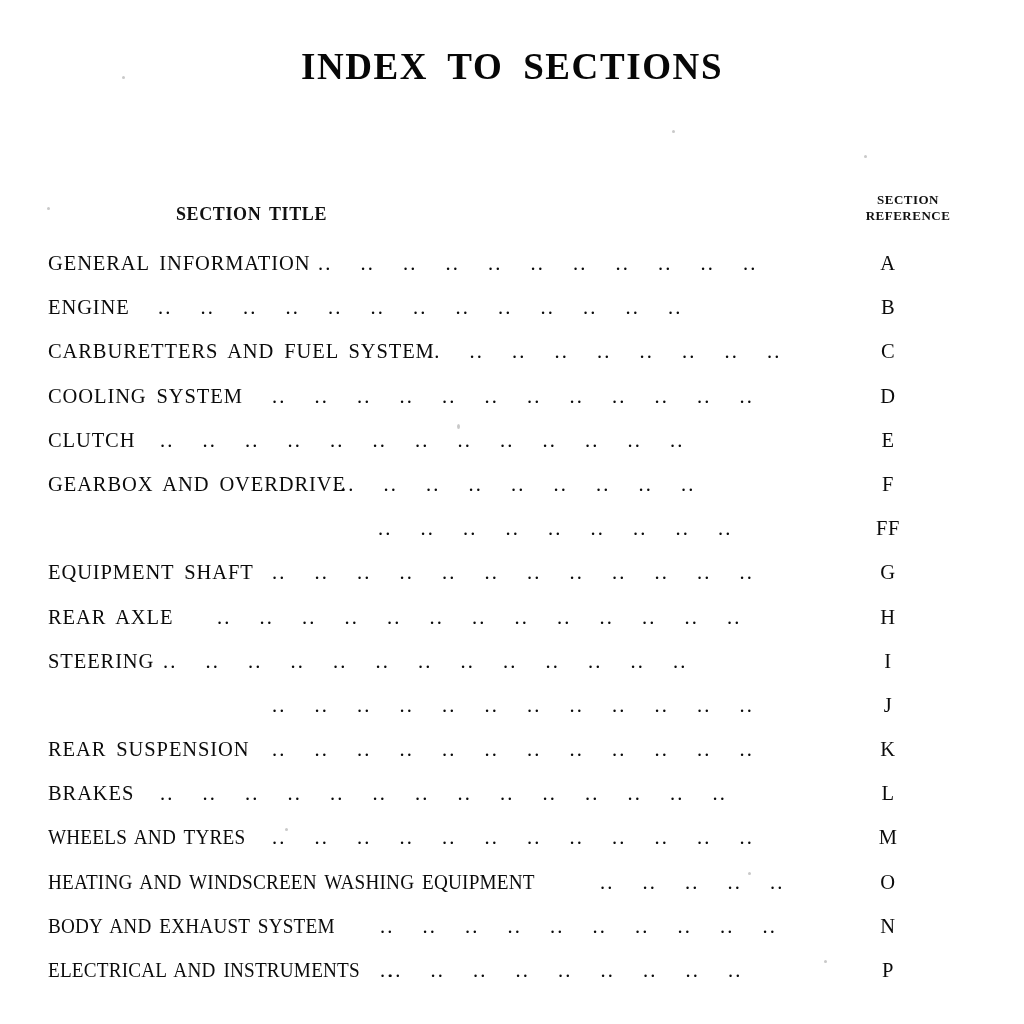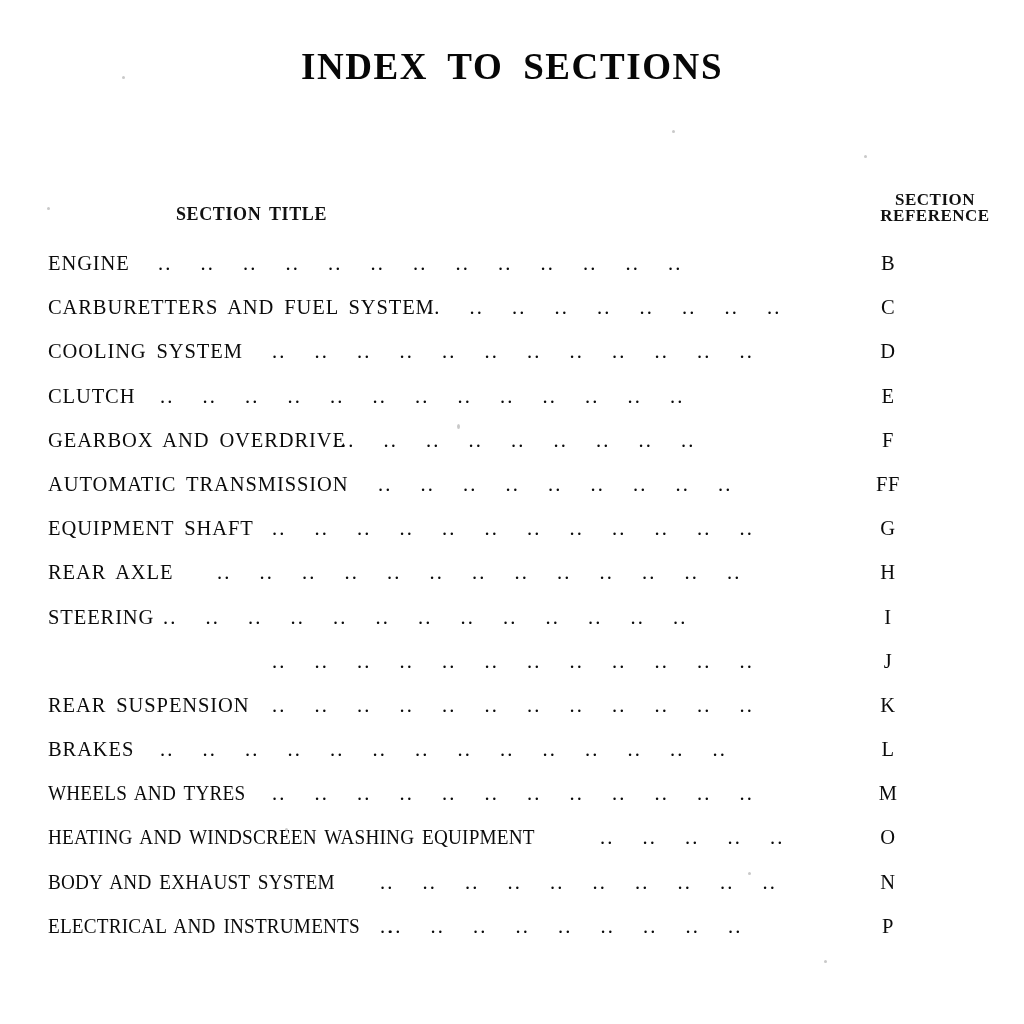--- a/index.html
+++ b/index.html
@@ -48,25 +48,25 @@
     left: 176px;
     font-weight: bold;
     font-size: 18px;
     letter-spacing: 0.6px;
     word-spacing: 3px;
     color: #111;
   }
   .col-head-ref {
     position: absolute;
     top: 192px;
-    left: 879px;
+    left: 852px;
     width: 112px;
     text-align: center;
     font-weight: bold;
-    font-size: 17px;
+    font-size: 13px;
     letter-spacing: 0.5px;
     line-height: 16px;
     color: #111;
   }
   .col-head-ref span { display: block; }
 
   
   .index-list {
     position: absolute;
     top: 250px;
@@ -145,20 +145,25 @@
 
   <div class="col-head-title">SECTION TITLE</div>
 
   <div class="col-head-ref">
     <span>SECTION</span>
     <span>REFERENCE</span>
   </div>
 
   <div class="index-list" id="index-list">
       <div class="index-row">
+        <div class="row-title">GENERAL INFORMATION</div>
+        <div class="leaders" style="left: 318px;"><span class="pair">..</span><span class="pair">..</span><span class="pair">..</span><span class="pair">..</span><span class="pair">..</span><span class="pair">..</span><span class="pair">..</span><span class="pair">..</span><span class="pair">..</span><span class="pair">..</span><span class="pair">..</span></div>
+        <div class="row-ref">A</div>
+      </div>
+      <div class="index-row">
         <div class="row-title">ENGINE</div>
         <div class="leaders" style="left: 158px;"><span class="pair">..</span><span class="pair">..</span><span class="pair">..</span><span class="pair">..</span><span class="pair">..</span><span class="pair">..</span><span class="pair">..</span><span class="pair">..</span><span class="pair">..</span><span class="pair">..</span><span class="pair">..</span><span class="pair">..</span><span class="pair">..</span></div>
         <div class="row-ref">B</div>
       </div>
       <div class="index-row">
         <div class="row-title">CARBURETTERS AND FUEL SYSTEM</div>
         <div class="leaders" style="left: 427px;"><span class="pair">..</span><span class="pair">..</span><span class="pair">..</span><span class="pair">..</span><span class="pair">..</span><span class="pair">..</span><span class="pair">..</span><span class="pair">..</span><span class="pair">..</span></div>
         <div class="row-ref">C</div>
       </div>
       <div class="index-row">
@@ -170,21 +175,20 @@
         <div class="row-title">CLUTCH</div>
         <div class="leaders" style="left: 160px;"><span class="pair">..</span><span class="pair">..</span><span class="pair">..</span><span class="pair">..</span><span class="pair">..</span><span class="pair">..</span><span class="pair">..</span><span class="pair">..</span><span class="pair">..</span><span class="pair">..</span><span class="pair">..</span><span class="pair">..</span><span class="pair">..</span></div>
         <div class="row-ref">E</div>
       </div>
       <div class="index-row">
         <div class="row-title">GEARBOX AND OVERDRIVE</div>
         <div class="leaders" style="left: 333px;"><span class="pair tight">..</span><span class="pair">..</span><span class="pair">..</span><span class="pair">..</span><span class="pair">..</span><span class="pair">..</span><span class="pair">..</span><span class="pair">..</span><span class="pair">..</span><span class="pair">..</span></div>
         <div class="row-ref">F</div>
       </div>
       <div class="index-row">
-        <div class="row-title">AUTOMATIC TRANSMISSION</div>
         <div class="leaders" style="left: 378px;"><span class="pair">..</span><span class="pair">..</span><span class="pair">..</span><span class="pair">..</span><span class="pair">..</span><span class="pair">..</span><span class="pair">..</span><span class="pair">..</span><span class="pair">..</span></div>
         <div class="row-ref">FF</div>
       </div>
       <div class="index-row">
         <div class="row-title">EQUIPMENT SHAFT</div>
         <div class="leaders" style="left: 272px;"><span class="pair">..</span><span class="pair">..</span><span class="pair">..</span><span class="pair">..</span><span class="pair">..</span><span class="pair">..</span><span class="pair">..</span><span class="pair">..</span><span class="pair">..</span><span class="pair">..</span><span class="pair">..</span><span class="pair">..</span></div>
         <div class="row-ref">G</div>
       </div>
       <div class="index-row">
         <div class="row-title">REAR AXLE</div>

